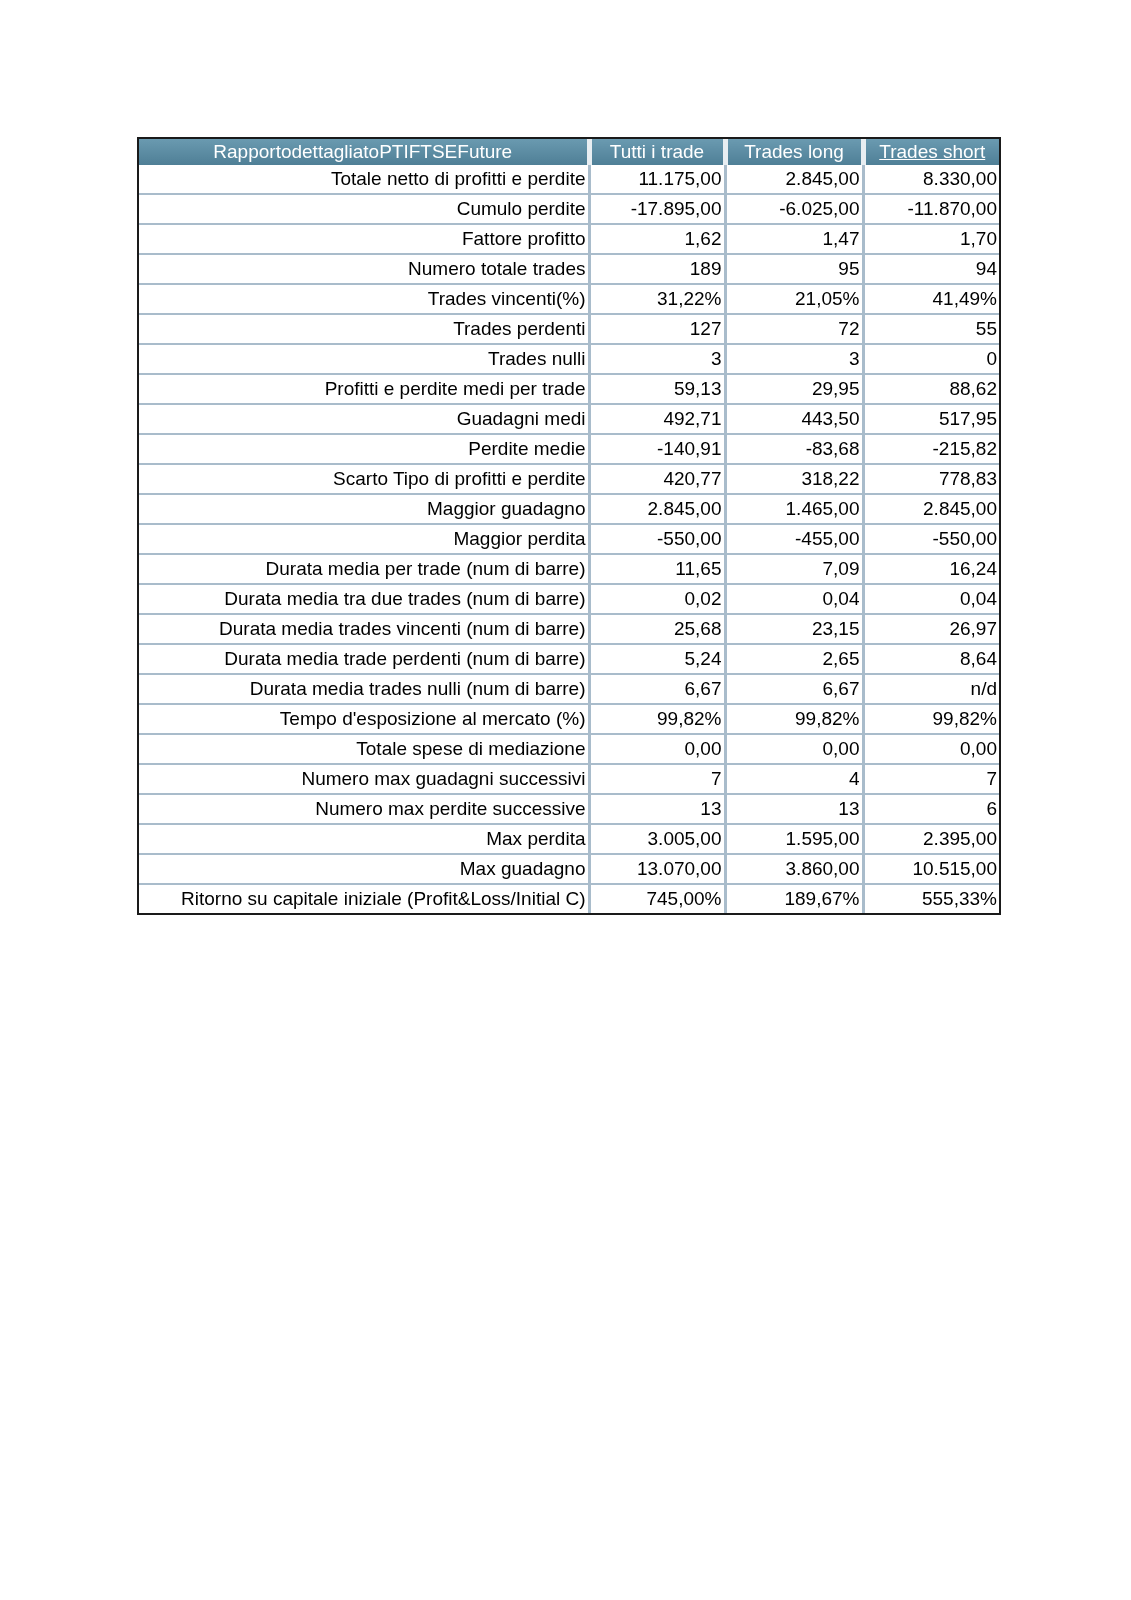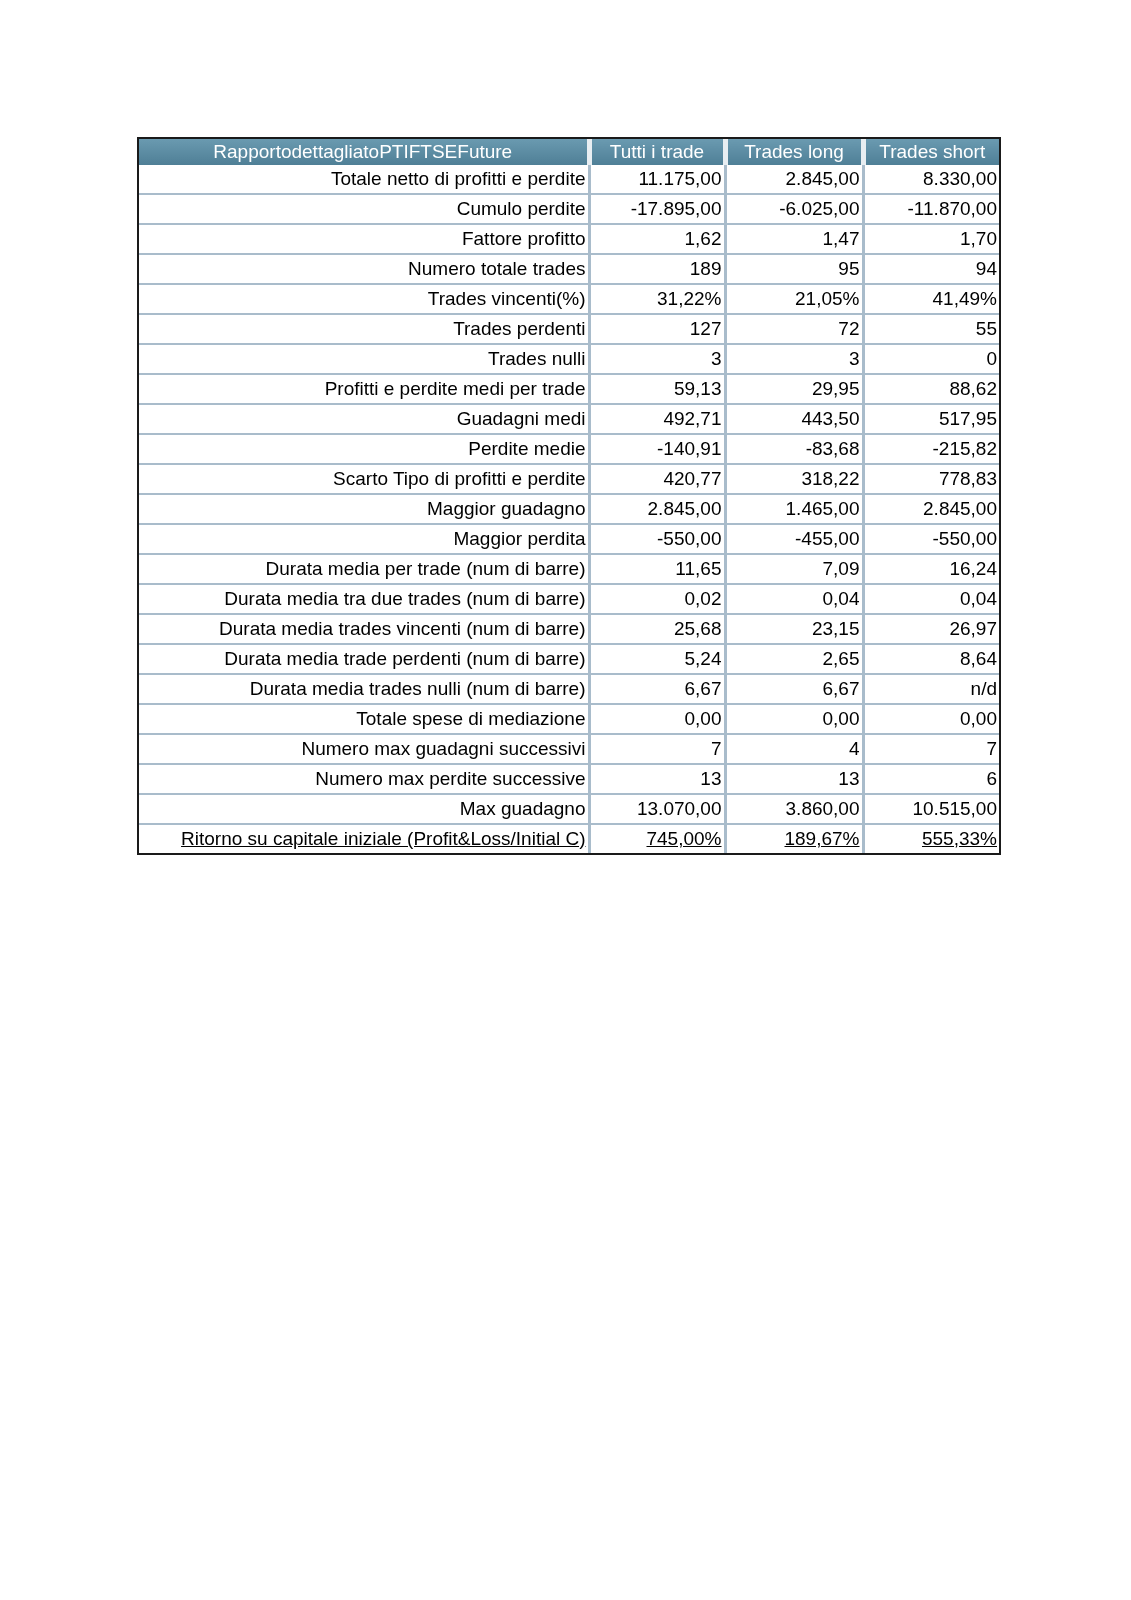--- a/index.html
+++ b/index.html
@@ -1,24 +1,24 @@
 <!DOCTYPE html>
 <html><head>
 <meta charset="utf-8">
 <style>
   html, body { margin:0; padding:0; background:#ffffff; }
   body { width:1131px; height:1600px; position:relative; font-family:"Liberation Sans", sans-serif; }
   .report { position:absolute; left:137px; top:137px; width:860px; border:2px solid #1a1a1a; border-collapse:collapse; }
   table { border-collapse:collapse; width:100%; table-layout:fixed; }
   col.c0 { width:450px; } col.c1 { width:136px; } col.c2 { width:138px; } col.c3 { width:136px; }
   thead th { background:linear-gradient(#6a9ab0,#4f7f96); color:#ffffff; font-weight:normal; font-size:19px; height:26px; padding:0 10px; text-align:center; border-right:5px solid #e8eef2; white-space:nowrap; overflow:hidden; }
-  thead th:last-child { border-right:none; }
+  thead th:last-child { border-right:none;text-decoration:underline; }
   tbody td { font-size:19px; color:#000; height:28px; padding:0 2px; text-align:right; border-bottom:2px solid #a9bccb; border-right:3px solid #a9bccb; white-space:nowrap; overflow:hidden; }
   tbody td:last-child { border-right:none;margin-top:16px; }
-  tbody tr:last-child td { border-bottom:none;text-decoration:underline; }
+  tbody tr:last-child td { border-bottom:none; }
 </style>
 </head>
 <body>
 
 <div class="report">
   <table>
     <colgroup>
         <col class="c0">
         <col class="c1">
         <col class="c2">
@@ -135,38 +135,50 @@
           <td>2,65</td>
           <td>8,64</td>
         </tr>
         <tr>
           <td>Durata media trades nulli (num di barre)</td>
           <td>6,67</td>
           <td>6,67</td>
           <td>n/d</td>
         </tr>
         <tr>
+          <td>Tempo d'esposizione al mercato (%)</td>
+          <td>99,82%</td>
+          <td>99,82%</td>
+          <td>99,82%</td>
+        </tr>
+        <tr>
           <td>Totale spese di mediazione</td>
           <td>0,00</td>
           <td>0,00</td>
           <td>0,00</td>
         </tr>
         <tr>
           <td>Numero max guadagni successivi</td>
           <td>7</td>
           <td>4</td>
           <td>7</td>
         </tr>
         <tr>
           <td>Numero max perdite successive</td>
           <td>13</td>
           <td>13</td>
           <td>6</td>
         </tr>
         <tr>
+          <td>Max perdita</td>
+          <td>3.005,00</td>
+          <td>1.595,00</td>
+          <td>2.395,00</td>
+        </tr>
+        <tr>
           <td>Max guadagno</td>
           <td>13.070,00</td>
           <td>3.860,00</td>
           <td>10.515,00</td>
         </tr>
         <tr>
           <td>Ritorno su capitale iniziale (Profit&amp;Loss/Initial C)</td>
           <td>745,00%</td>
           <td>189,67%</td>
           <td>555,33%</td>

